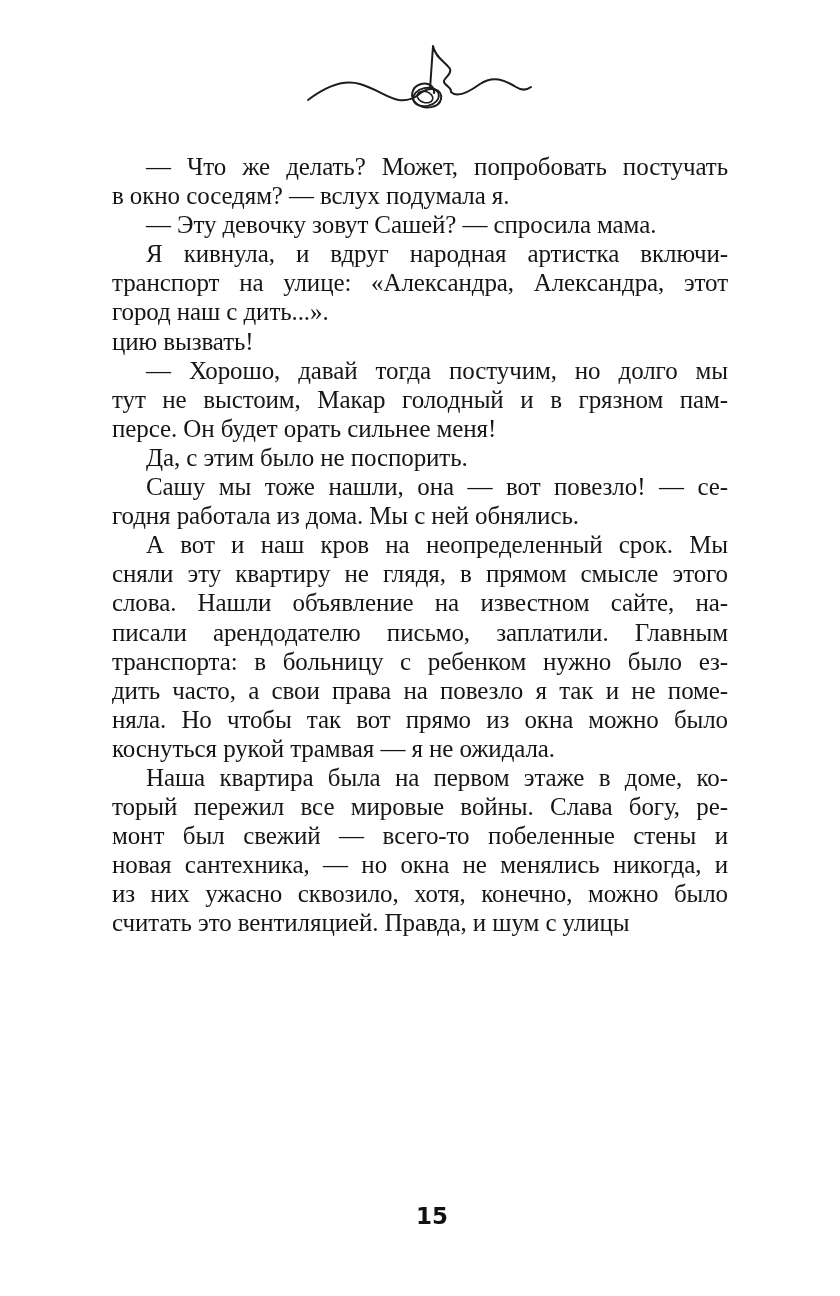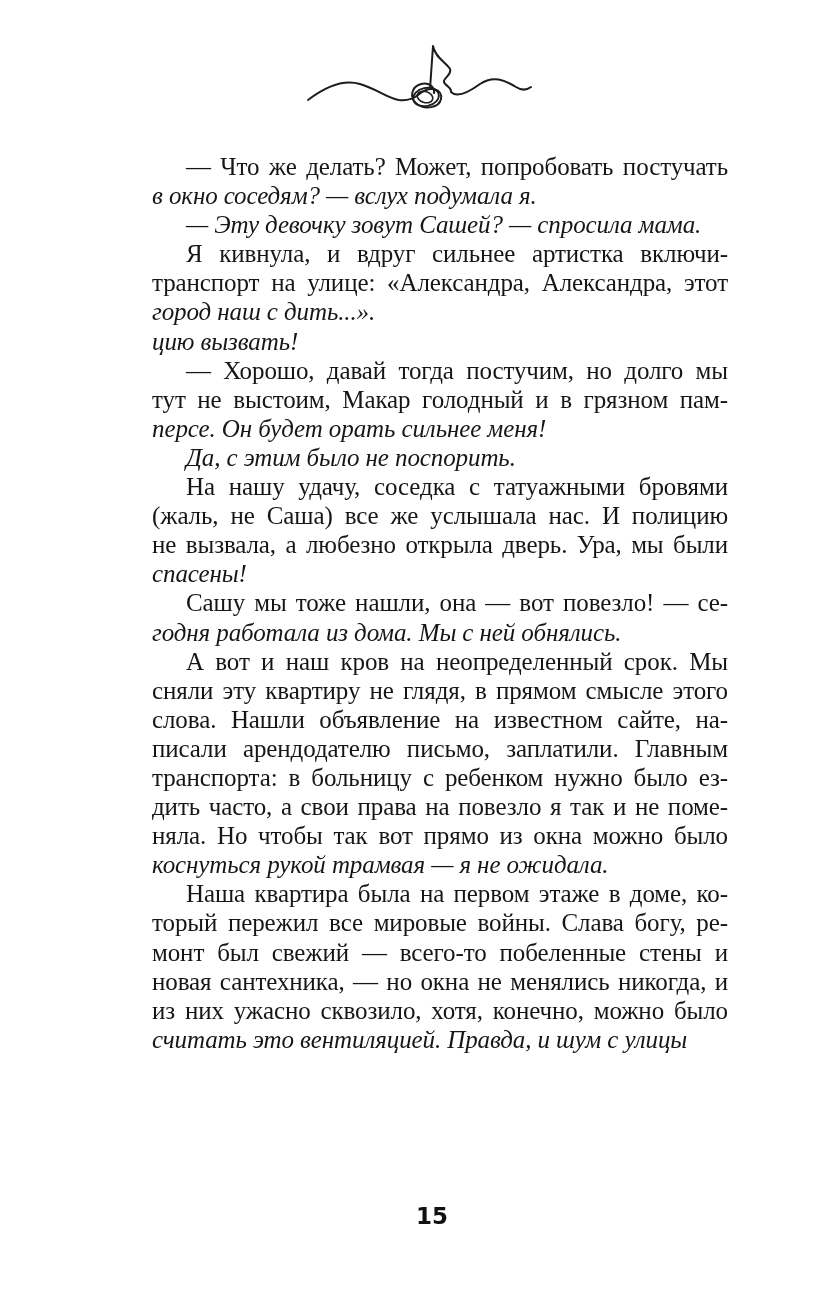--- a/index.html
+++ b/index.html
@@ -39,28 +39,26 @@
     font-size: 25px;
     line-height: 29.1px;
     color: #161616;
     letter-spacing: -0.1px;
   }
   .para { margin: 0; padding: 0; }
   .line {
     text-align: justify;
     text-align-last: justify;
     white-space: normal;
-    margin-left: 40px;
   }
   .line.first {
     padding-left: 34px;
   }
   .line.last {
     text-align-last: left;
-    font-style: italic;
   }
   .folio {
     position: absolute;
     left: 12px;
     top: 1203px;
     width: 100%;
     text-align: center;
     font-family: "DejaVu Sans", "Liberation Sans", sans-serif;
     font-weight: 700;
     font-size: 23px;
@@ -97,40 +95,34 @@
 
   <div class="text-block">
       <div class="para">
         <div class="line first">— Что же делать? Может, попробовать постучать</div>
         <div class="line last">в окно соседям? — вслух подумала я.</div>
       </div>
       <div class="para">
         <div class="line first last">— Эту девочку зовут Сашей? — спросила мама.</div>
       </div>
       <div class="para">
-        <div class="line first">Я кивнула, и вдруг сильнее артистка включи-</div>
+        <div class="line first">Я кивнула, и вдруг народная артистка включи-</div>
         <div class="line">транспорт на улице: «Александра, Александра, этот</div>
         <div class="line last">город наш с дить...».</div>
       </div>
       <div class="para">
         <div class="line last">цию вызвать!</div>
       </div>
       <div class="para">
         <div class="line first">— Хорошо, давай тогда постучим, но долго мы</div>
         <div class="line">тут не выстоим, Макар голодный и в грязном пам-</div>
         <div class="line last">персе. Он будет орать сильнее меня!</div>
       </div>
       <div class="para">
         <div class="line first last">Да, с этим было не поспорить.</div>
-      </div>
-      <div class="para">
-        <div class="line first">На нашу удачу, соседка с татуажными бровями</div>
-        <div class="line">(жаль, не Саша) все же услышала нас. И полицию</div>
-        <div class="line">не вызвала, а любезно открыла дверь. Ура, мы были</div>
-        <div class="line last">спасены!</div>
       </div>
       <div class="para">
         <div class="line first">Сашу мы тоже нашли, она — вот повезло! — се-</div>
         <div class="line last">годня работала из дома. Мы с ней обнялись.</div>
       </div>
       <div class="para">
         <div class="line first">А вот и наш кров на неопределенный срок. Мы</div>
         <div class="line">сняли эту квартиру не глядя, в прямом смысле этого</div>
         <div class="line">слова. Нашли объявление на известном сайте, на-</div>
         <div class="line">писали арендодателю письмо, заплатили. Главным</div>

